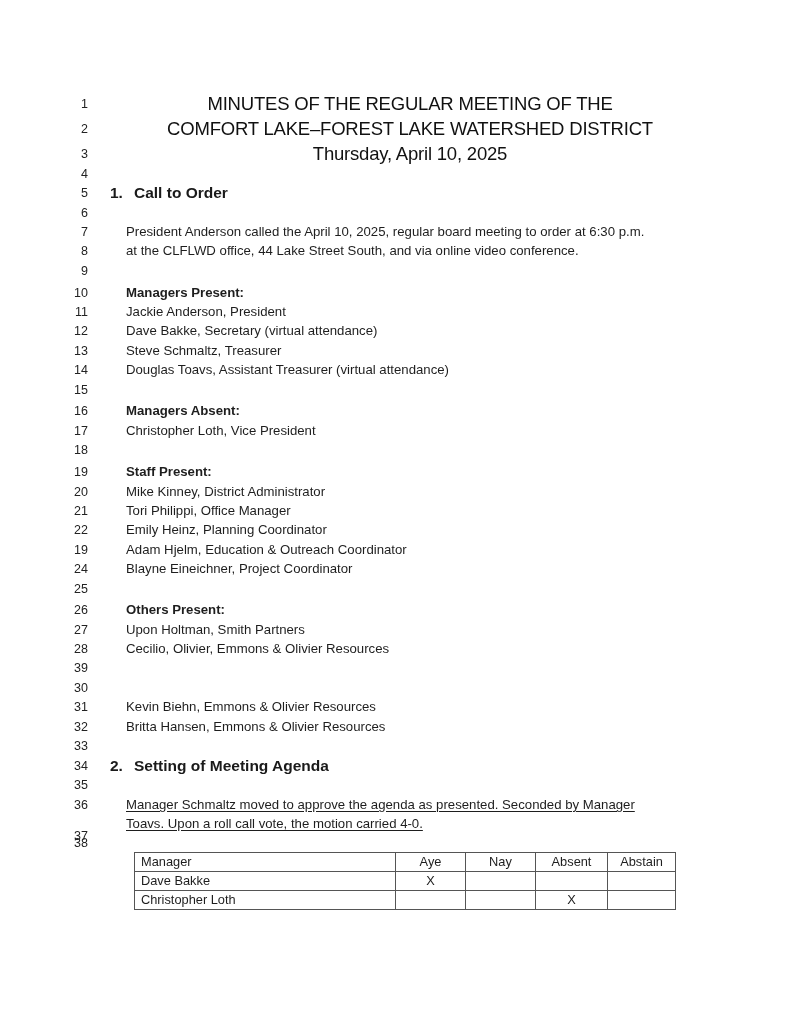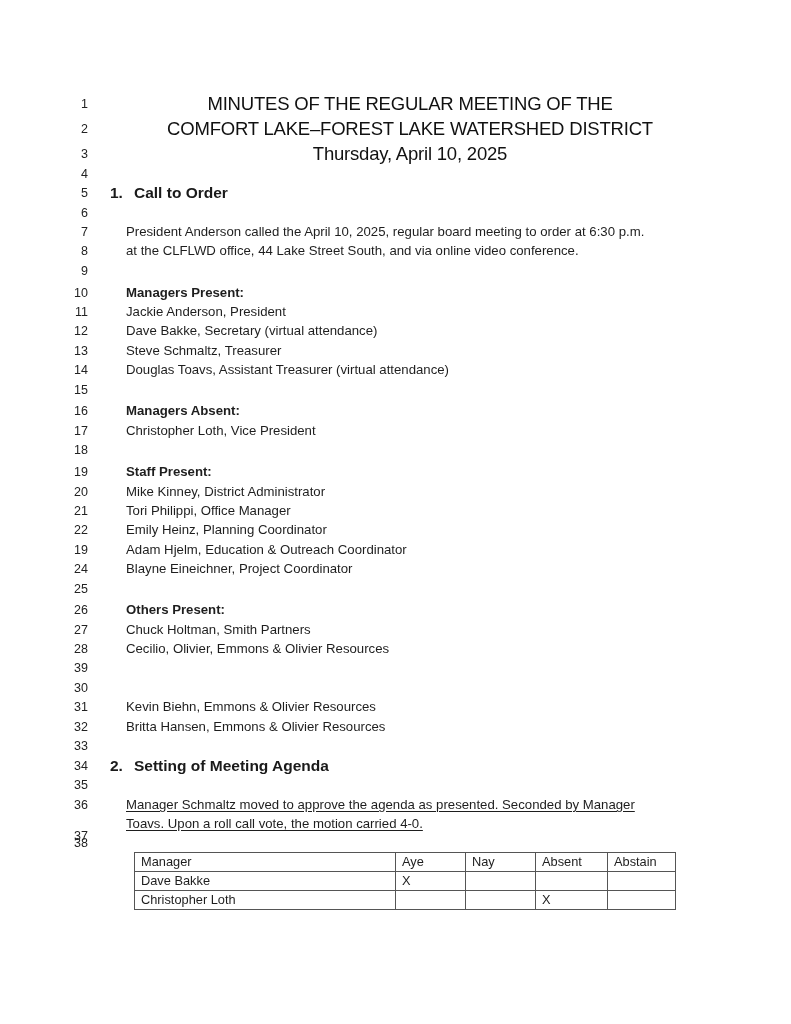--- a/index.html
+++ b/index.html
@@ -11,21 +11,21 @@
   .line { position: absolute; left: 126px; font-size: 13.2px; line-height: 16px; white-space: nowrap; color: #1e1e1e; }
   .title { position: absolute; left: 100px; width: 620px; text-align: center;
            font-size: 18.5px; line-height: 22px; font-weight: normal; color: #111; letter-spacing: -0.2px; }
   .heading { position: absolute; left: 110px; font-size: 15.5px; font-weight: bold; line-height: 18px; color: #1a1a1a; white-space: nowrap; }
   .heading .num { display: inline-block; width: 24px; }
   .label { font-weight: bold; }
   .u { text-decoration: underline; text-underline-offset: 2px; }
   table.vote { position: absolute; left: 134px; top: 852px; border-collapse: collapse;
                font-size: 12.8px; color: #1e1e1e; }
   table.vote td { border: 1px solid #555; height: 18px; padding: 0 6px; line-height: 18px; }
-  table.vote td.c { text-align: left; }
+  table.vote td.c { text-align: center; }
 </style>
 </head>
 <body>
 
 <div class="page">
 
   <div>
     <span class="ln" style="top:96px">1</span>
     <span class="ln" style="top:121px">2</span>
     <span class="ln" style="top:146px">3</span>
@@ -89,21 +89,21 @@
   <div class="line" style="top:423px">Christopher Loth, Vice President</div>
 
   <div class="line label" style="top:464px">Staff Present:</div>
   <div class="line" style="top:484px">Mike Kinney, District Administrator</div>
   <div class="line" style="top:503px">Tori Philippi, Office Manager</div>
   <div class="line" style="top:522px">Emily Heinz, Planning Coordinator</div>
   <div class="line" style="top:542px">Adam Hjelm, Education &amp; Outreach Coordinator</div>
   <div class="line" style="top:561px">Blayne Eineichner, Project Coordinator</div>
 
   <div class="line label" style="top:602px">Others Present:</div>
-  <div class="line" style="top:622px">Chuck Holtman, Smith Partners</div>
+  <div class="line" style="top:622px">Upon Holtman, Smith Partners</div>
   <div class="line" style="top:641px">Cecilio, Olivier, Emmons &amp; Olivier Resources</div>
   <div class="line" style="top:699px">Kevin Biehn, Emmons &amp; Olivier Resources</div>
   <div class="line" style="top:719px">Britta Hansen, Emmons &amp; Olivier Resources</div>
 
   <div class="heading" style="top:757px">
     <span class="num">2.</span><span>Setting of Meeting Agenda</span>
   </div>
 
   <div class="line u" style="top:797px">Manager Schmaltz moved to approve the agenda as presented. Seconded by Manager</div>
   <div class="line u" style="top:816px">Toavs. Upon a roll call vote, the motion carried 4-0.</div>

